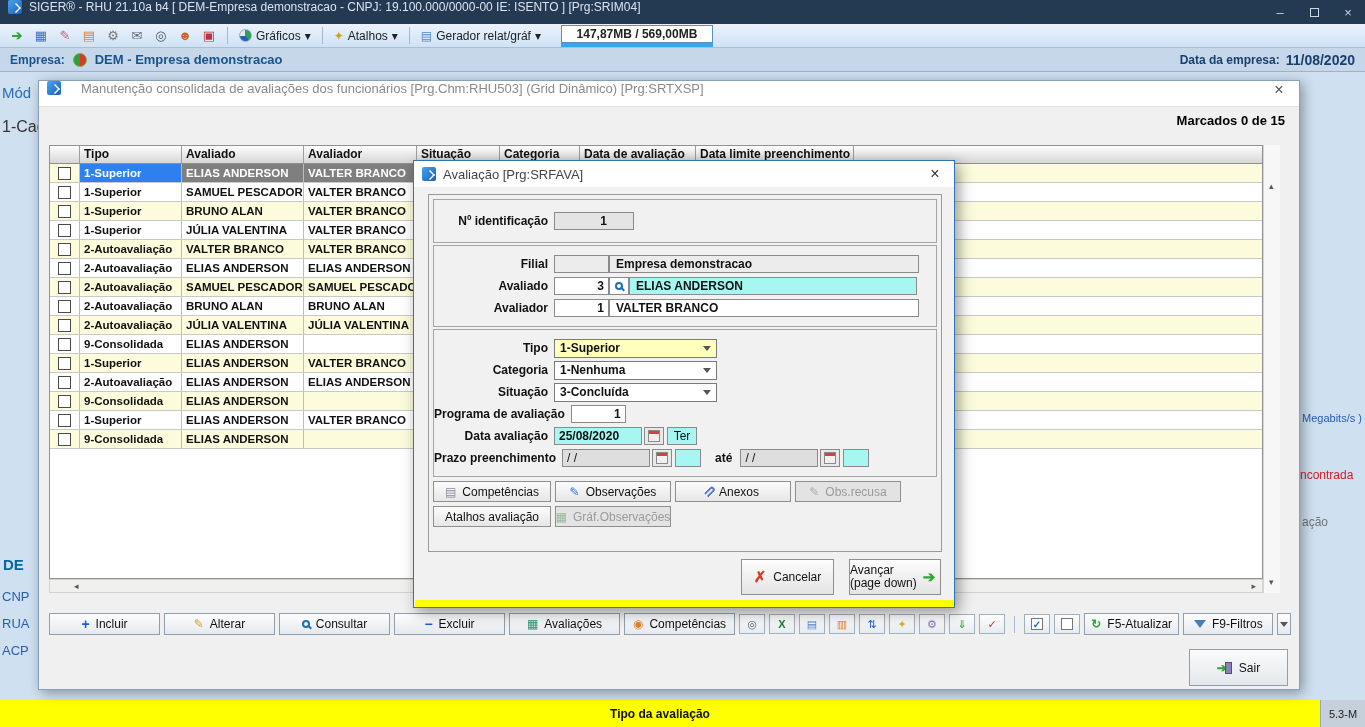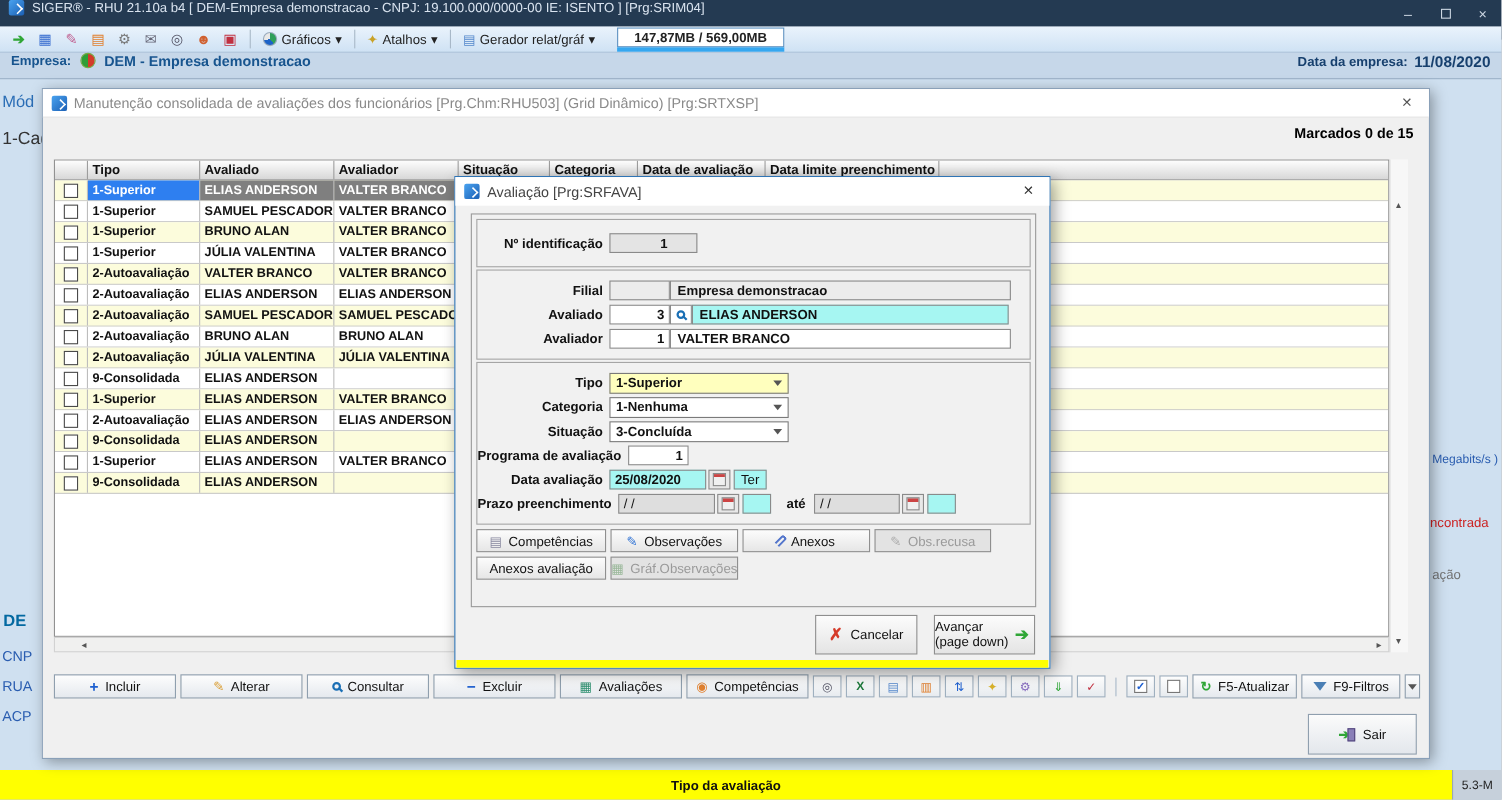--- a/index.html
+++ b/index.html
@@ -27,35 +27,35 @@
   .tmenu{display:flex;align-items:center;gap:4px;padding:0 4px;font-size:12px;color:#222}
   .pie{width:13px;height:13px;border-radius:50%;
        background:conic-gradient(#2fa05a 0 40%,#1c63c8 40% 72%,#e8e8e8 72%);border:1px solid #9ab}
   .mem{margin-left:14px;width:152px}
   .membox{height:18px;background:#fff;border:1px solid #5a8fc0;font-weight:bold;font-size:12px;
           display:flex;align-items:center;justify-content:center;color:#222}
   .membar{height:4px;background:#35a7f0}
 
   
   .companybar{position:absolute;left:0;top:48px;width:1365px;height:24px;background:#c6d7e9;
-              border-bottom:1px solid #9db3c9;display:flex;align-items:flex-start;padding:0 10px;
+              border-bottom:1px solid #9db3c9;display:flex;align-items:center;padding:0 10px;
               color:#17548e;font-weight:bold}
   .cycle{width:14px;height:14px;border-radius:50%;margin:0 8px;
          background:conic-gradient(#d33b2a 0 50%,#2f9e37 50%);border:1px solid #7a4}
   .cmpname{font-size:13px}
   .datebar{margin-left:auto;display:flex;align-items:center;gap:6px;color:#17406e}
   .dateval{font-size:14px}
 
   
   .frag{position:absolute;white-space:nowrap}
 
   
   .gridwin{position:absolute;left:38px;top:80px;width:1262px;height:610px;background:#f0f0f0;
            border:1px solid #8aa0b8;box-shadow:3px 3px 12px rgba(0,0,0,.35);z-index:5}
-  .gwtitle{height:26px;background:#fff;display:flex;align-items:center;padding:0 8px;gap:6px;
+  .gwtitle{height:26px;background:#fff;display:flex;align-items:flex-start;padding:0 8px;gap:20px;
            color:#8a8a8a;font-size:13px;border-bottom:1px solid #e2e2e2}
   .gwclose{margin-left:auto;color:#555;font-size:16px;width:24px;text-align:center}
   .marcados{position:absolute;right:14px;top:32px;font-weight:bold;font-size:13px;color:#000}
 
   .grid{position:absolute;left:10px;top:64px;width:1214px;height:434px;background:#fff;
         border:1px solid #919191;overflow:hidden}
   .ghead{display:flex;height:18px;background:linear-gradient(#fdfdfd,#d7d7d7);
          border-bottom:1px solid #8f8f8f;font-weight:bold;font-size:12px}
   .gh{padding-left:4px;line-height:17px;border-right:1px solid #9d9d9d;white-space:nowrap;overflow:hidden}
   .grow{display:flex;height:19px;border-bottom:1px solid #c9c9c9;background:#fff}
@@ -560,21 +560,21 @@
           <span class="clip"></span>
           <span>Anexos</span>
         </span>
         <span class="dbtn dis" style="width:106px">
           <span style="color:#aaa">✎</span>
           <span>Obs.recusa</span>
         </span>
       </div>
       <div class="dbtnrow">
         <span class="dbtn">
-          <span>Anexos avaliação</span>
+          <span>Atalhos avaliação</span>
         </span>
         <span class="dbtn dis" style="width:116px">
           <span style="color:#9ab89a">▦</span>
           <span>Gráf.Observações</span>
         </span>
       </div>
     </div>
 
     <span class="cancelbtn">
       <span style="color:#d53b2a;font-weight:bold;font-size:15px">✗</span>

